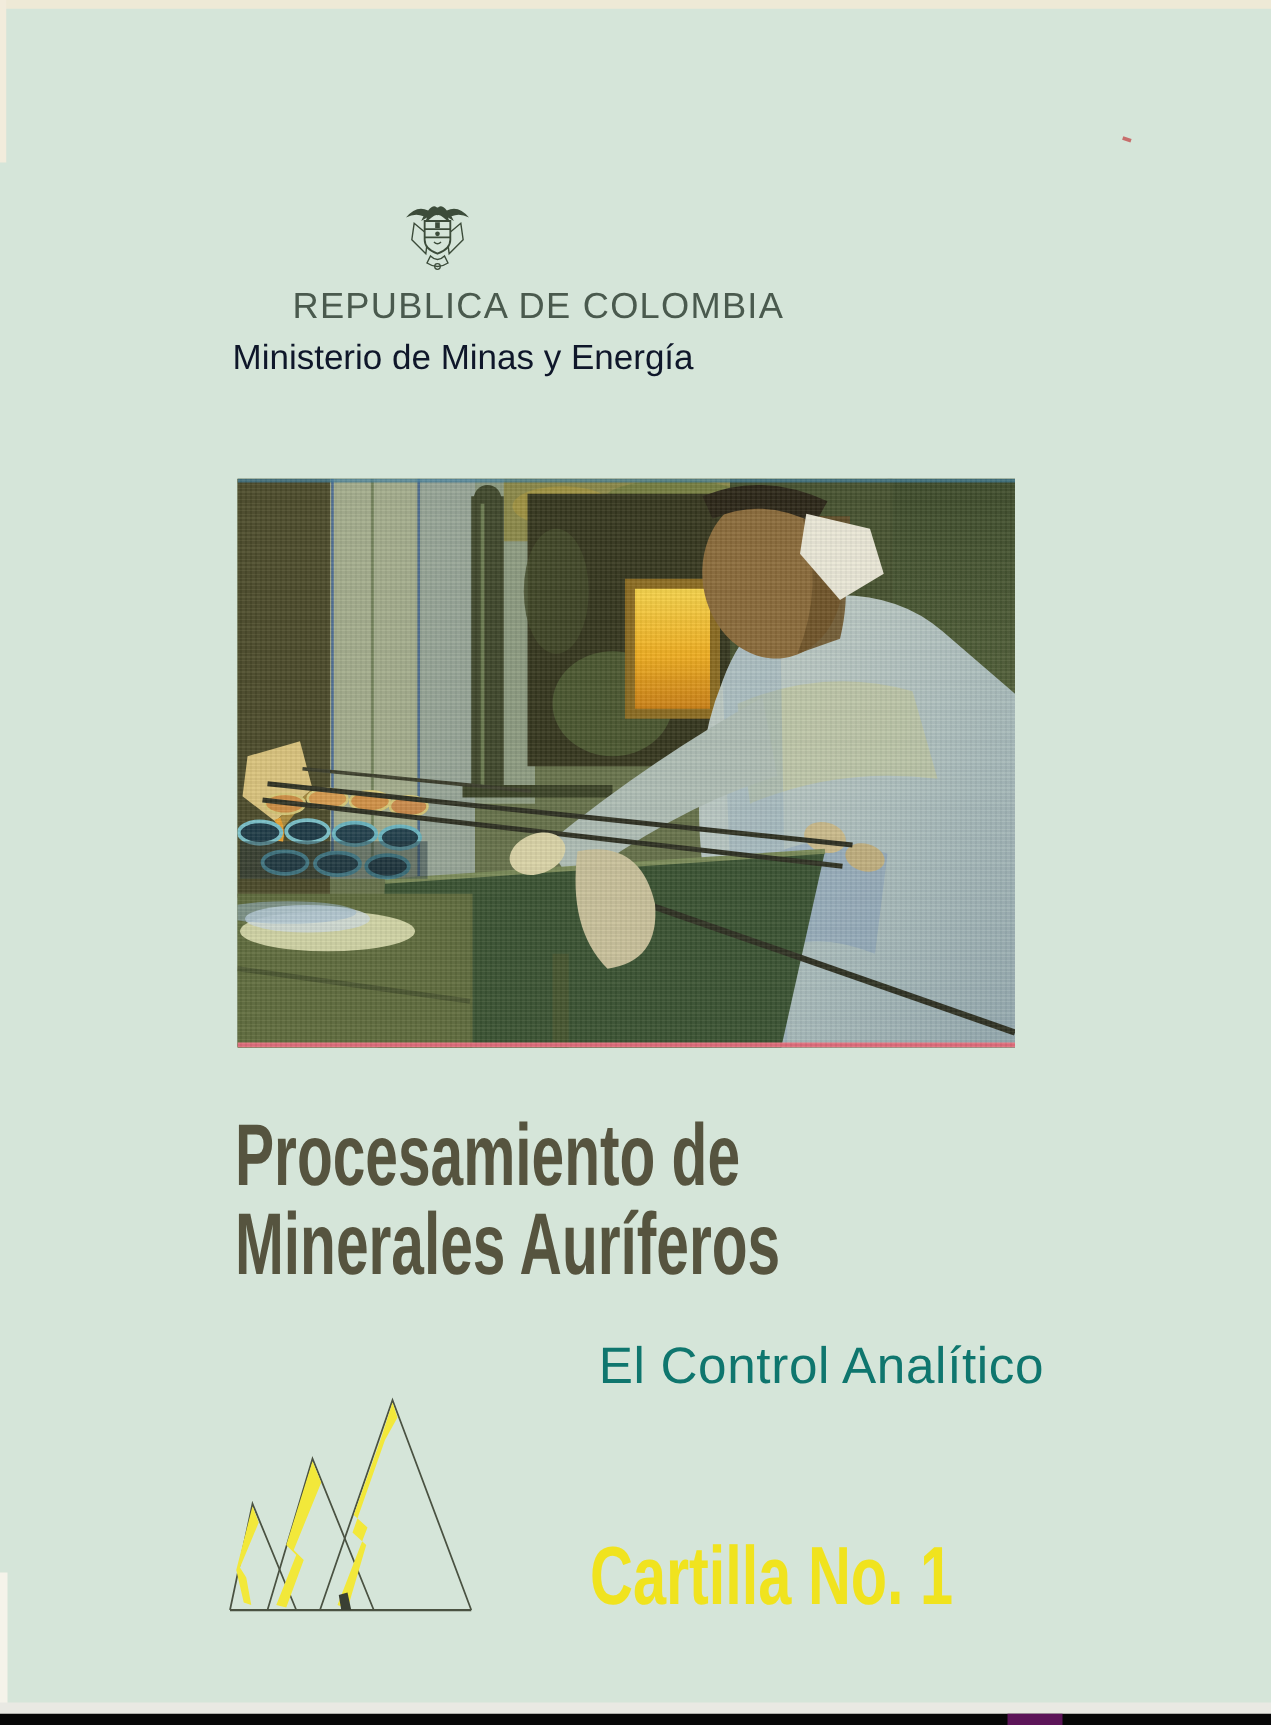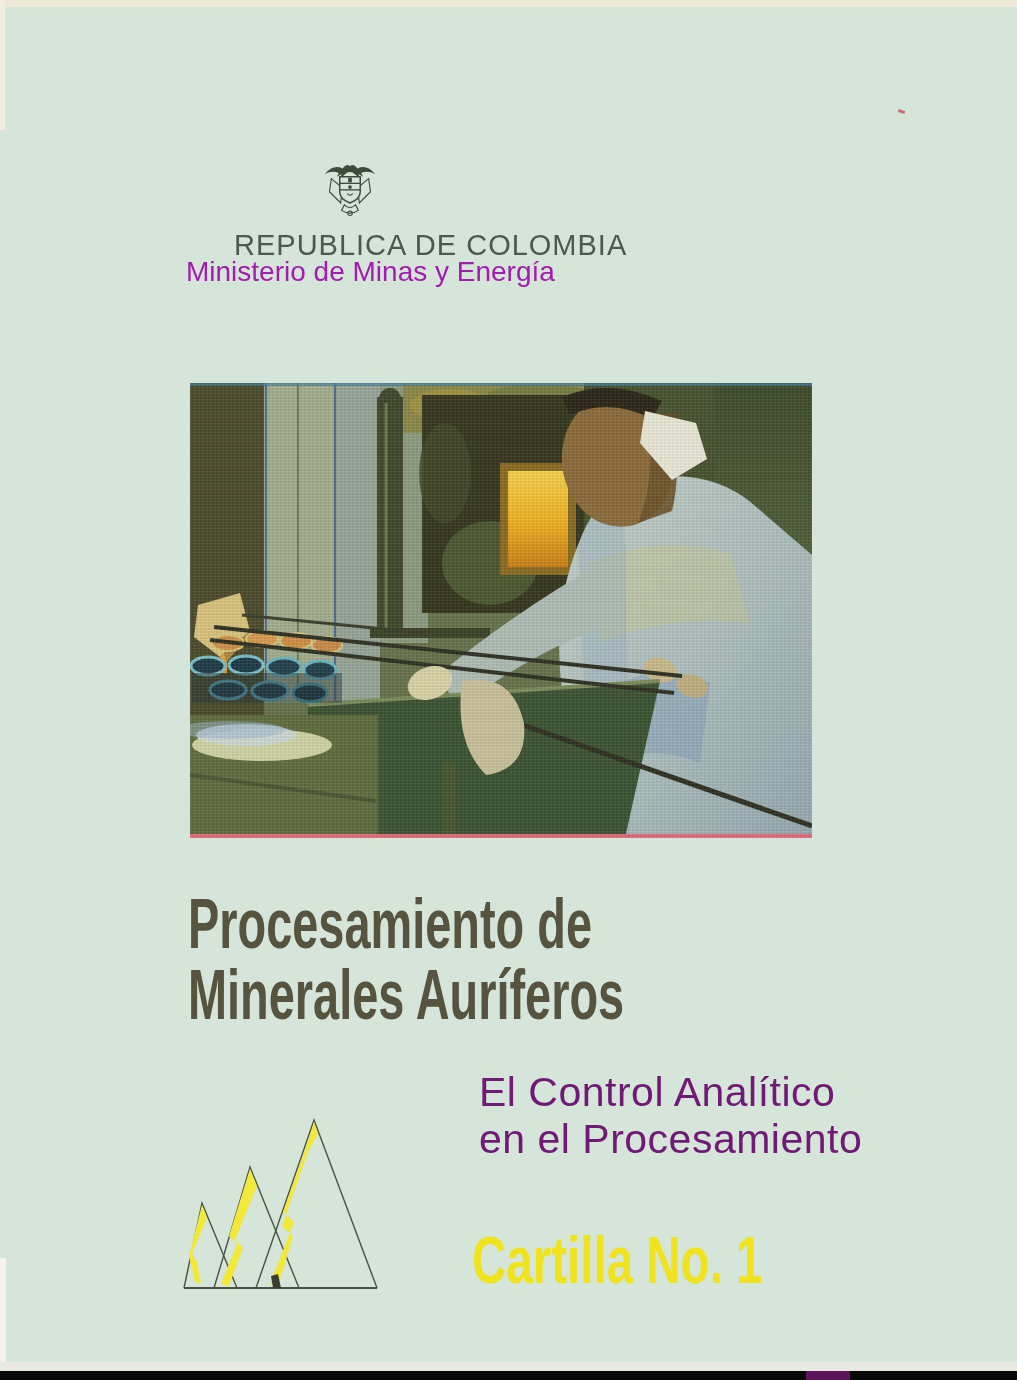--- a/index.html
+++ b/index.html
@@ -19,22 +19,22 @@
   .purple-patch{position:absolute;left:806px;top:1371px;width:44px;height:9px;background:#5c1458;}
   .red-tick{position:absolute;left:898px;top:110px;width:7px;height:3px;background:#c35050;transform:rotate(18deg);opacity:.8;}
 
   
   .coat-of-arms{position:absolute;left:322px;top:160px;width:56px;height:58px;}
   .hdr-country{
     position:absolute;left:188px;top:231px;
     font-size:29px;letter-spacing:1px;color:#4a5a4e;line-height:1;margin-left:46px;
   }
   .hdr-ministry{
-    position:absolute;left:186px;top:258px;
-    font-size:28px;letter-spacing:0px;color:#a21caf;line-height:1;
+    position:absolute;left:186px;top:272px;
+    font-size:28px;letter-spacing:0px;color:#0f172a;line-height:1;
   }
 
   
   .photo{
     position:absolute;left:190px;top:383px;width:622px;height:455px;
     background:#5e6a44;
   }
   .photo svg{display:block;width:100%;height:100%;}
   .photo::after{ 
     content:"";position:absolute;inset:0;pointer-events:none;
@@ -49,21 +49,21 @@
     font-size:70px;font-weight:bold;line-height:1;color:#56543f;
     transform:scaleX(.67);transform-origin:left top;
     letter-spacing:0px;white-space:nowrap;
   }
   .title-line.l1{top:889px;}
   .title-line.l2{top:960px;}
 
   
   .subtitle{
     position:absolute;left:479px;top:1069px;
-    font-size:41px;line-height:47px;color:#701a75;
+    font-size:41px;line-height:47px;color:#0f766e;
     letter-spacing:.5px;white-space:nowrap;
   }
 
   
   .series{
     position:absolute;left:472px;top:1227px;
     font-size:66px;font-weight:bold;line-height:1;color:#f0e31e;
     transform:scaleX(.72);transform-origin:left top;
     white-space:nowrap;
   }
@@ -236,21 +236,20 @@
         <rect x="0" y="451" width="622" height="4" fill="#e06a7a"></rect>
       </g>
     </svg>
   </div>
 
   <div class="title-line l1">Procesamiento de</div>
   <div class="title-line l2">Minerales Auríferos</div>
 
   <div class="subtitle">
     <div>El Control Analítico</div>
-    <div>en el Procesamiento</div>
   </div>
 
   <div class="series">Cartilla No. 1</div>
 
   <div class="logo">
     <svg viewBox="0 0 204 178" fill="none">
 
       <path d="M79,172 L137,4 L200,172" stroke="#4a5242" stroke-width="1.4"></path>
       <path d="M37,172 L73,51 L122,172" stroke="#4a5242" stroke-width="1.4"></path>
       <path d="M7,172 L25,87 L60,172" stroke="#4a5242" stroke-width="1.4"></path>

